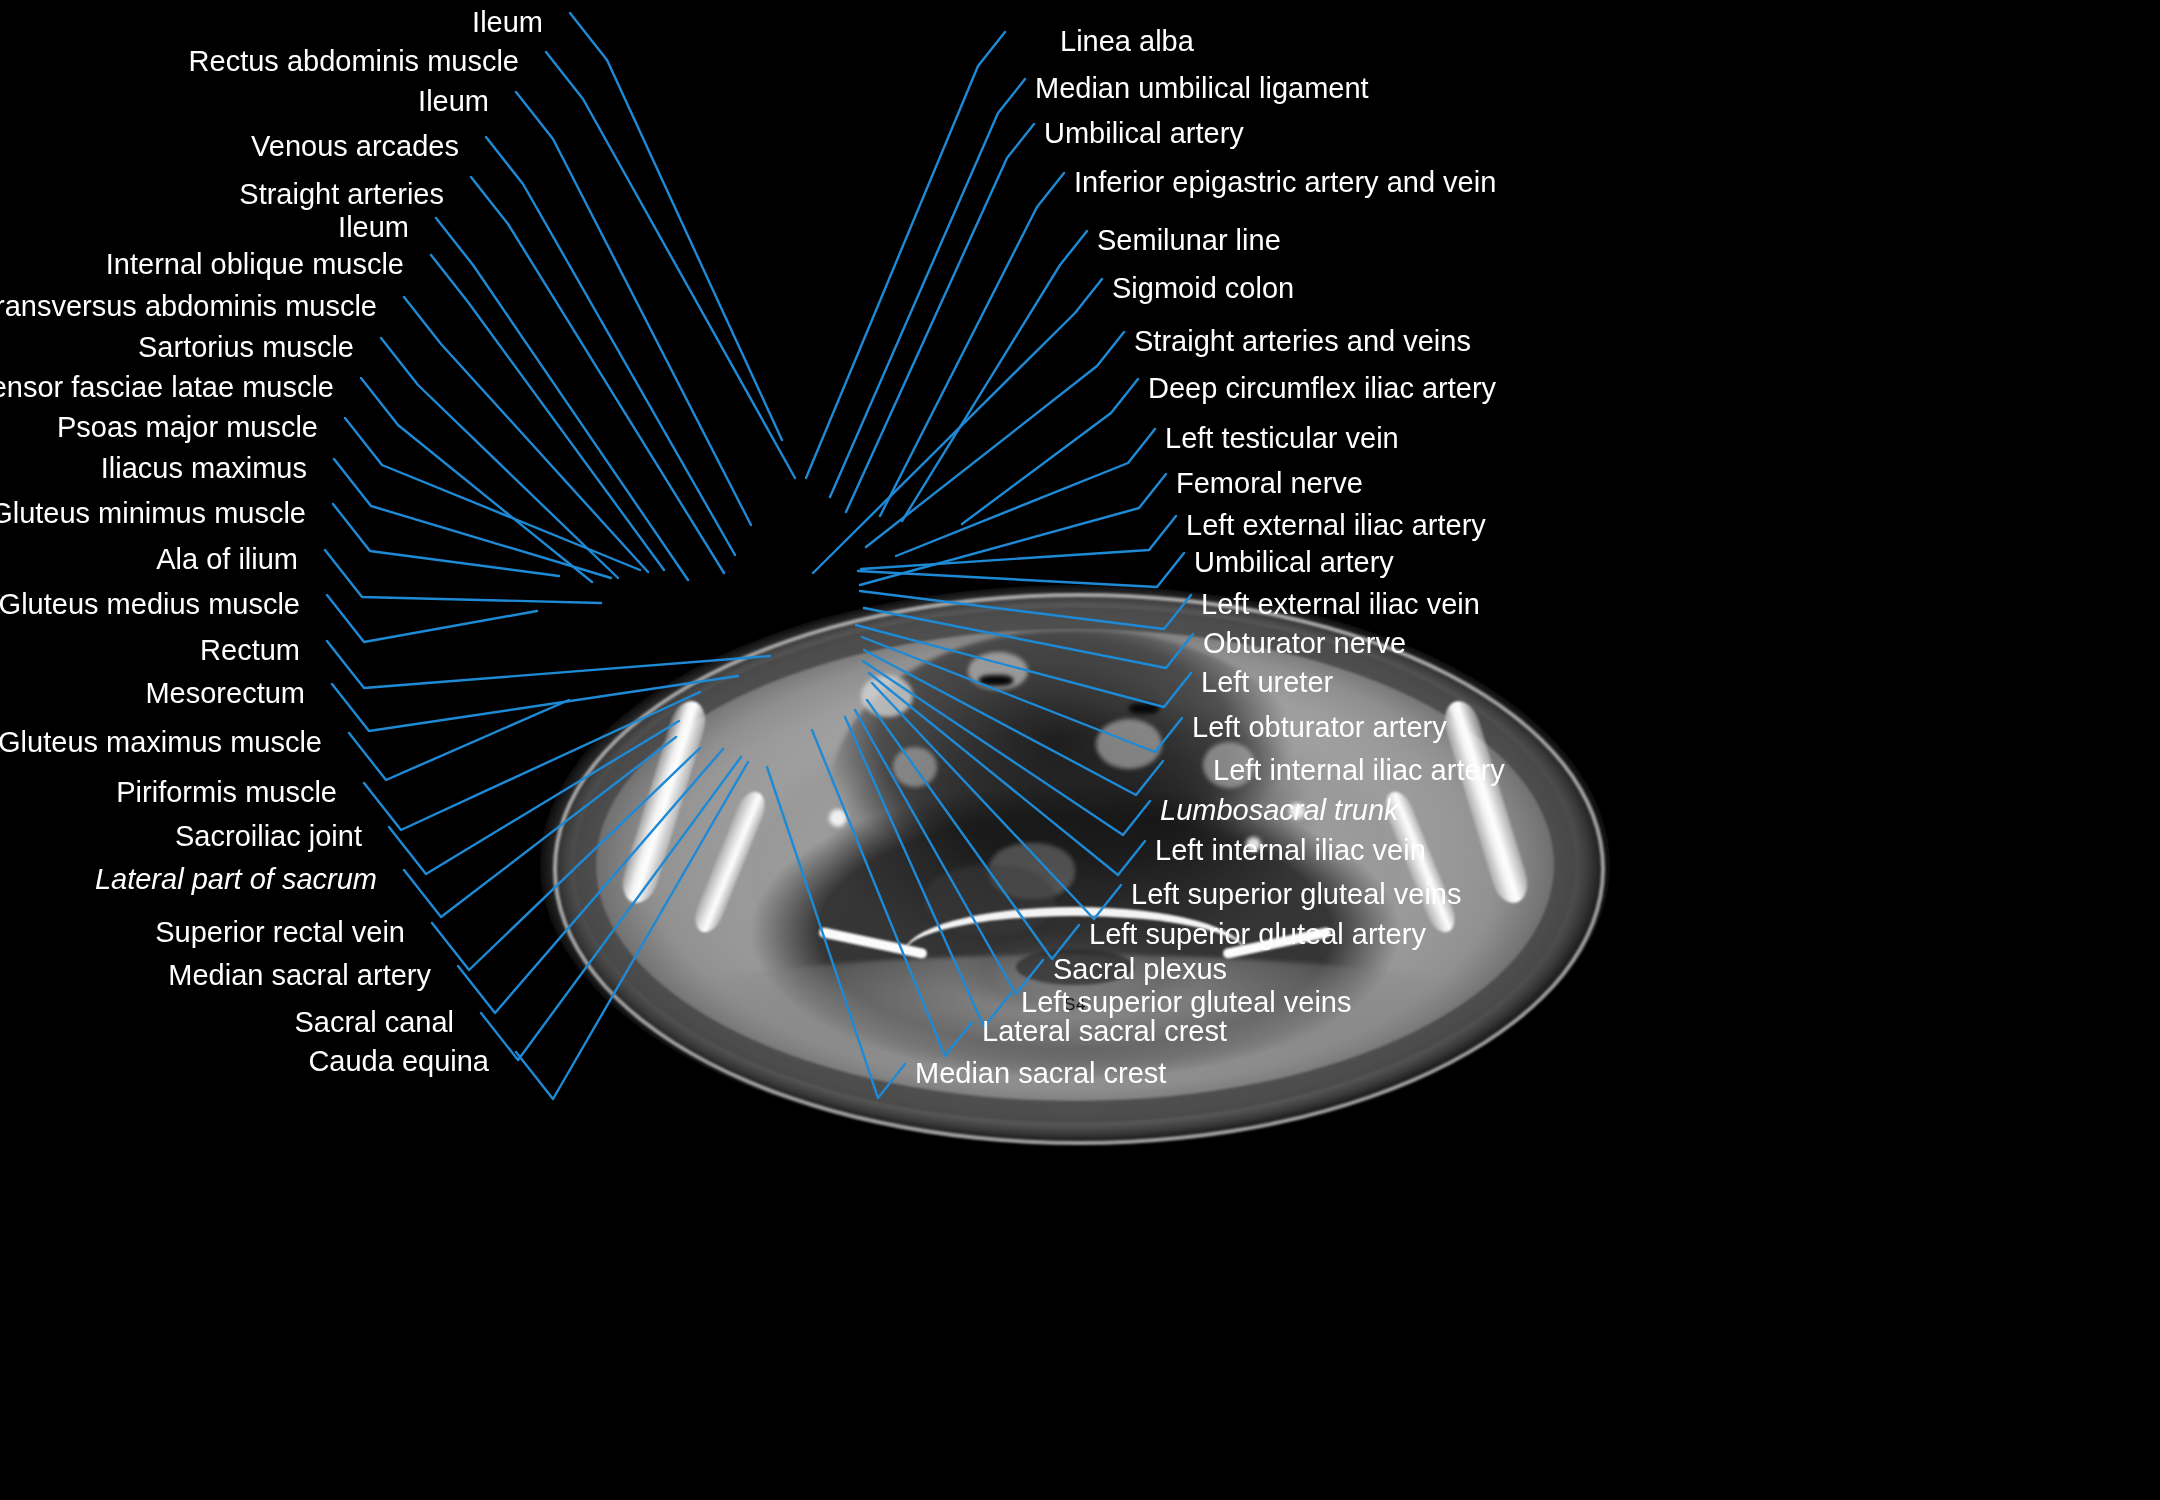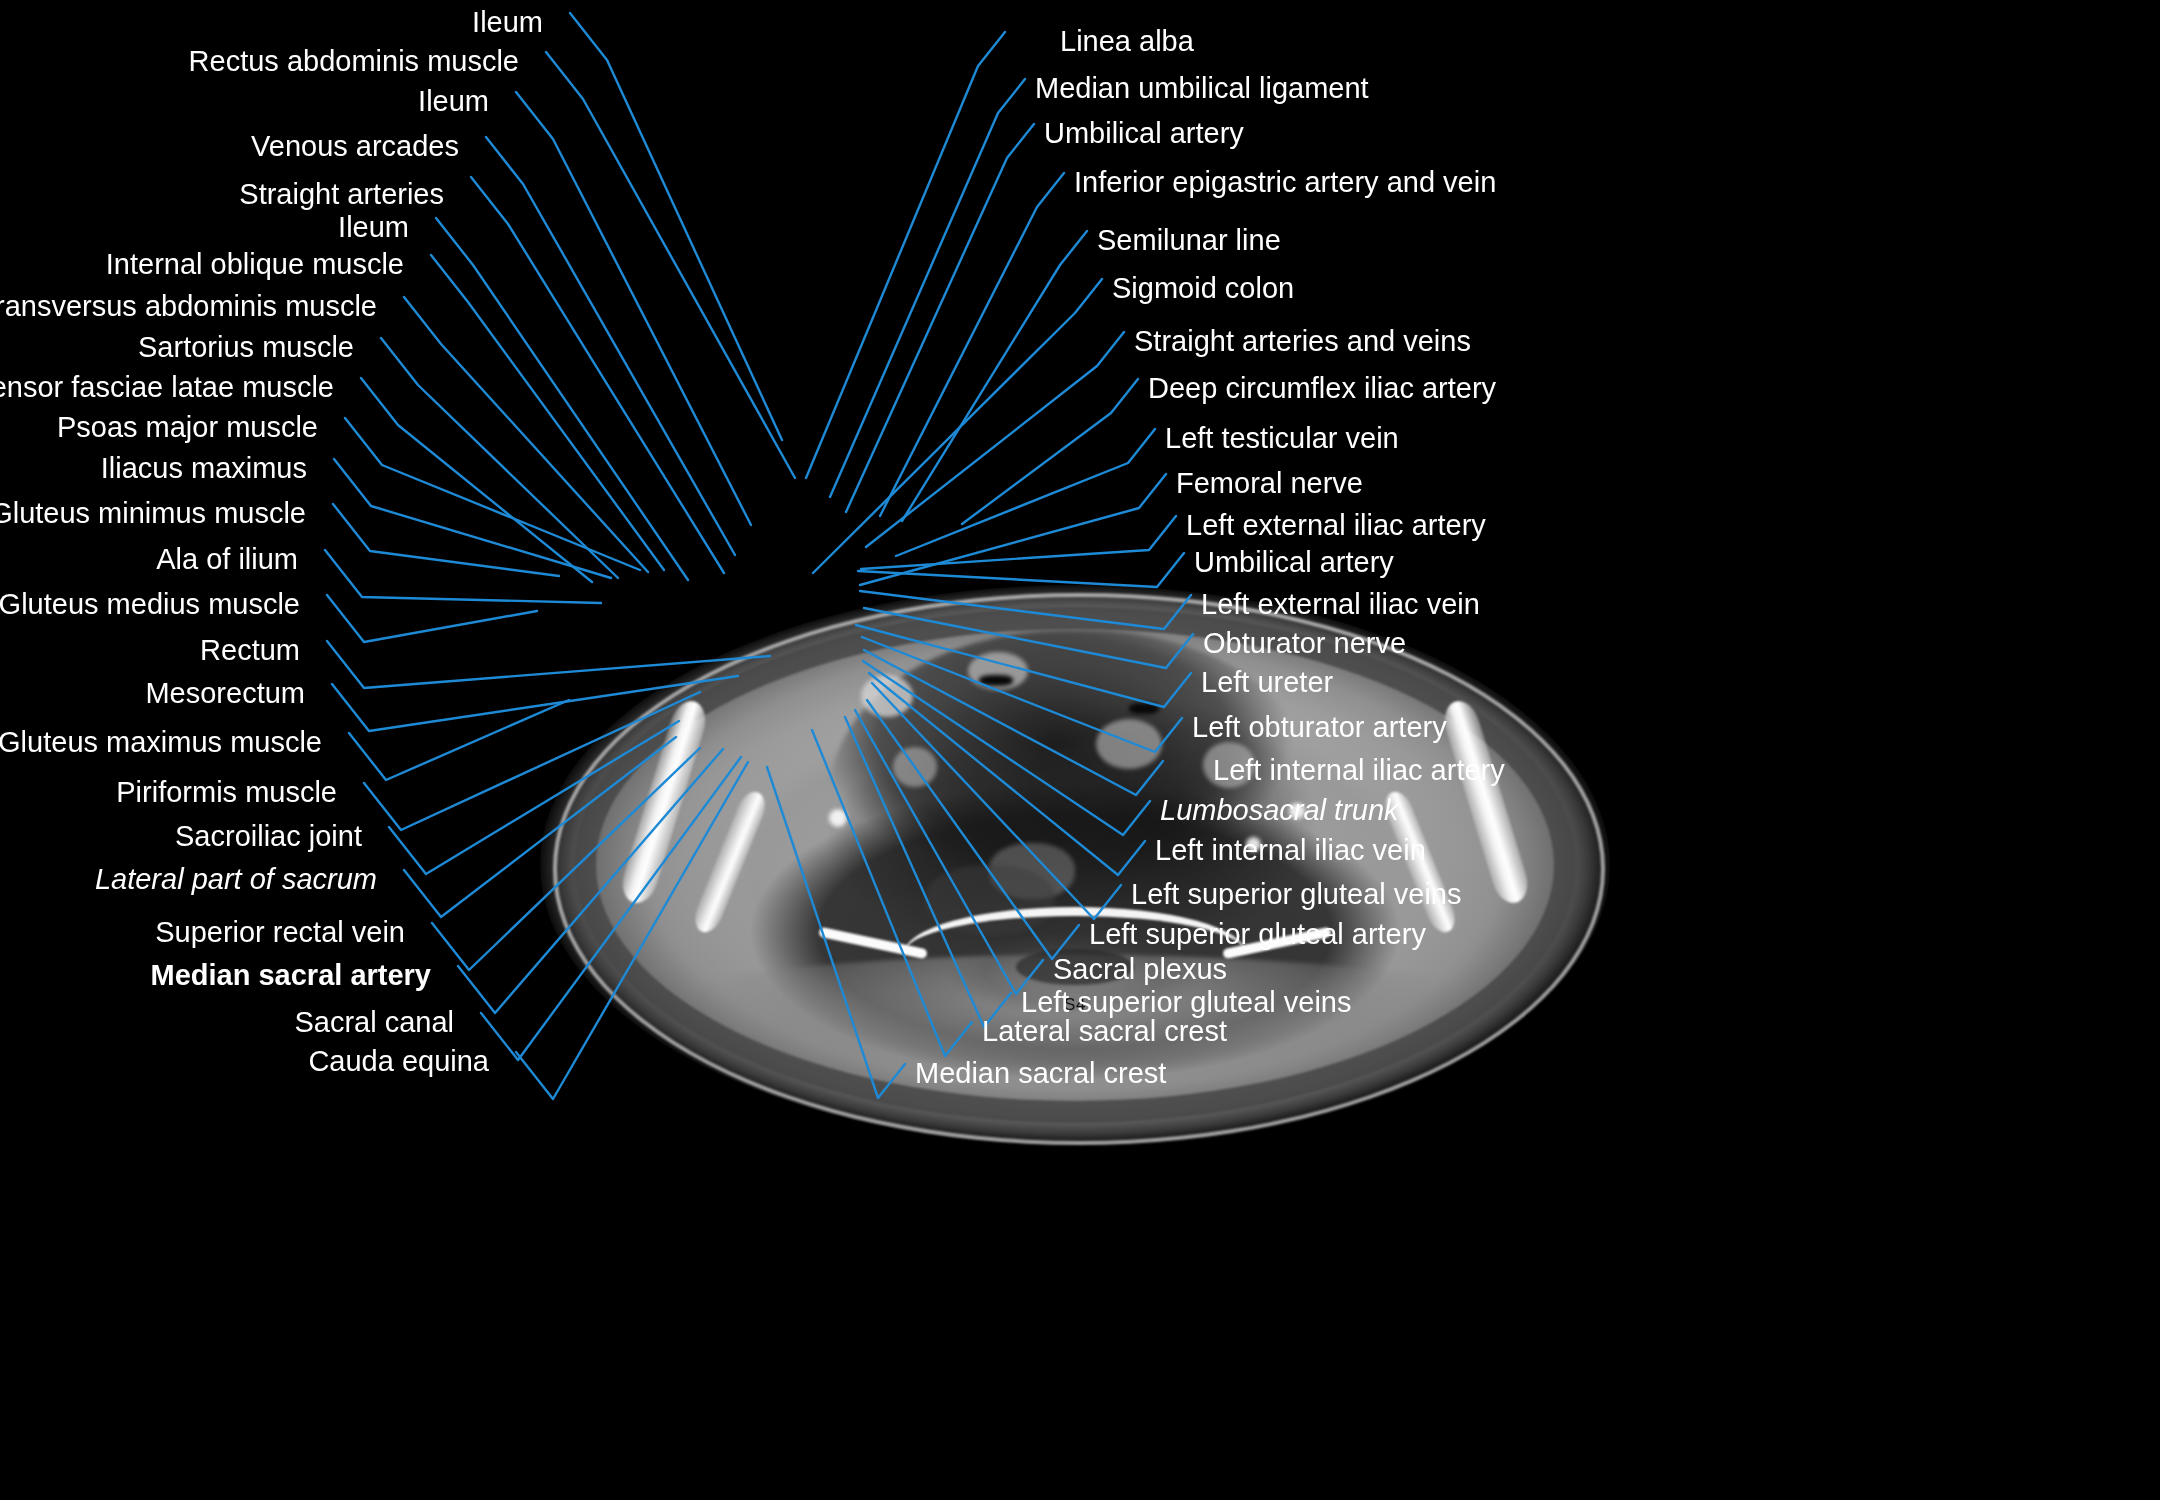--- a/index.html
+++ b/index.html
@@ -287,21 +287,21 @@
       <div class="label left" style="left: 306px; top: 513px;">Gluteus minimus muscle</div>
       <div class="label left" style="left: 298px; top: 559px;">Ala of ilium</div>
       <div class="label left" style="left: 300px; top: 604px;">Gluteus medius muscle</div>
       <div class="label left" style="left: 300px; top: 650px;">Rectum</div>
       <div class="label left" style="left: 305px; top: 693px;">Mesorectum</div>
       <div class="label left" style="left: 322px; top: 742px;">Gluteus maximus muscle</div>
       <div class="label left" style="left: 337px; top: 792px;">Piriformis muscle</div>
       <div class="label left" style="left: 362px; top: 836px;">Sacroiliac joint</div>
       <div class="label left" style="left: 377px; top: 879px; font-style: italic;">Lateral part of sacrum</div>
       <div class="label left" style="left: 405px; top: 932px;">Superior rectal vein</div>
-      <div class="label left" style="left: 431px; top: 975px; font-weight: bold;">Median sacral artery</div>
+      <div class="label left" style="left: 431px; top: 975px;">Median sacral artery</div>
       <div class="label left" style="left: 454px; top: 1022px;">Sacral canal</div>
       <div class="label left" style="left: 489px; top: 1061px;">Cauda equina</div>
     </div>
   <div id="labels-right">
       <div class="label right" style="left: 1015px; top: 41px; margin-left: 45px;">Linea alba</div>
       <div class="label right" style="left: 1035px; top: 88px;">Median umbilical ligament</div>
       <div class="label right" style="left: 1044px; top: 133px;">Umbilical artery</div>
       <div class="label right" style="left: 1074px; top: 182px;">Inferior epigastric artery and vein</div>
       <div class="label right" style="left: 1097px; top: 240px;">Semilunar line</div>
       <div class="label right" style="left: 1112px; top: 288px;">Sigmoid colon</div>

